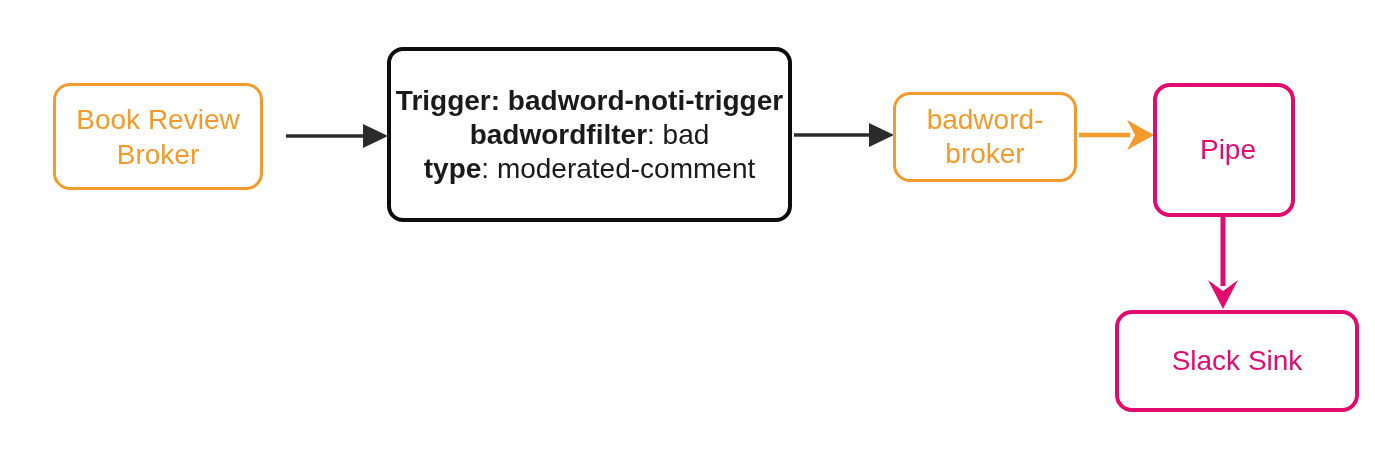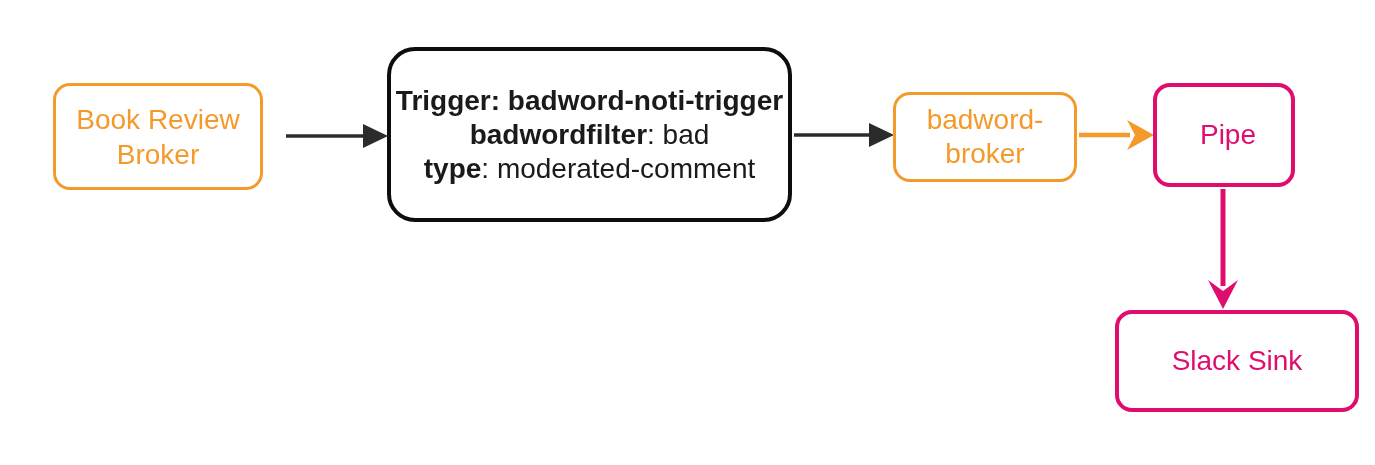--- a/index.html
+++ b/index.html
@@ -13,26 +13,26 @@
   .edges { position: absolute; left: 0; top: 0; width: 1375px; height: 465px; }
 
   .node {
     position: absolute; box-sizing: border-box;
     display: flex; flex-direction: column;
     align-items: center; justify-content: center;
     text-align: center; background: #ffffff;
   }
   .node.orange { border: 3.5px solid var(--orange); color: var(--orange); border-radius: 17px; }
   .node.pink   { border: 4px solid var(--pink);   color: var(--pink);   border-radius: 17px; }
-  .node.dark   { border: 4px solid var(--node_border_dark); color: var(--text_dark); border-radius: 28px; }
+  .node.dark   { border: 4px solid var(--node_border_dark); color: var(--text_dark); border-radius: 16px; }
 
   #node-book-review-broker { left: 53px;  top: 83px;  width: 210px; height: 107px; font-size: 28px; line-height: 35px; }
   #node-trigger            { left: 387px; top: 47px;  width: 405px; height: 175px; font-size: 28px; line-height: 34px; white-space: nowrap; }
   #node-badword-broker     { left: 893px; top: 92px;  width: 184px; height: 90px;  font-size: 28px; line-height: 34px; text-align: right; }
-  #node-pipe               { left: 1153px;top: 83px;  width: 142px; height: 104px; font-size: 28px; line-height: 34px; padding-left: 8px; }
+  #node-pipe               { left: 1153px;top: 83px;  width: 142px; height: 134px; font-size: 28px; line-height: 34px; padding-left: 8px; }
   #node-slack-sink         { left: 1115px;top: 310px; width: 244px; height: 102px; font-size: 28px; line-height: 34px; }
 
   .node b { font-weight: 700; }
 
   .edge-dark   line    { stroke: var(--arrow_dark); stroke-width: 3.5px; }
   .edge-dark   polygon { fill:   var(--arrow_dark); }
   .edge-orange line    { stroke: var(--orange); stroke-width: 4.5px; }
   .edge-orange polygon { fill:   var(--orange); }
   .edge-pink   line    { stroke: var(--pink); stroke-width: 5px; }
   .edge-pink   polygon { fill:   var(--pink); }

